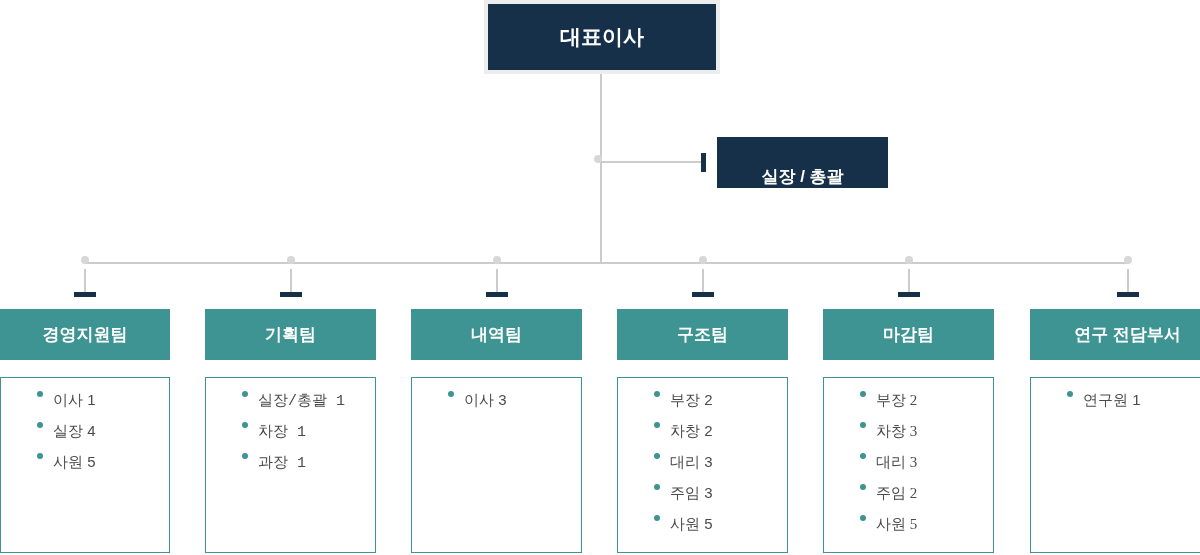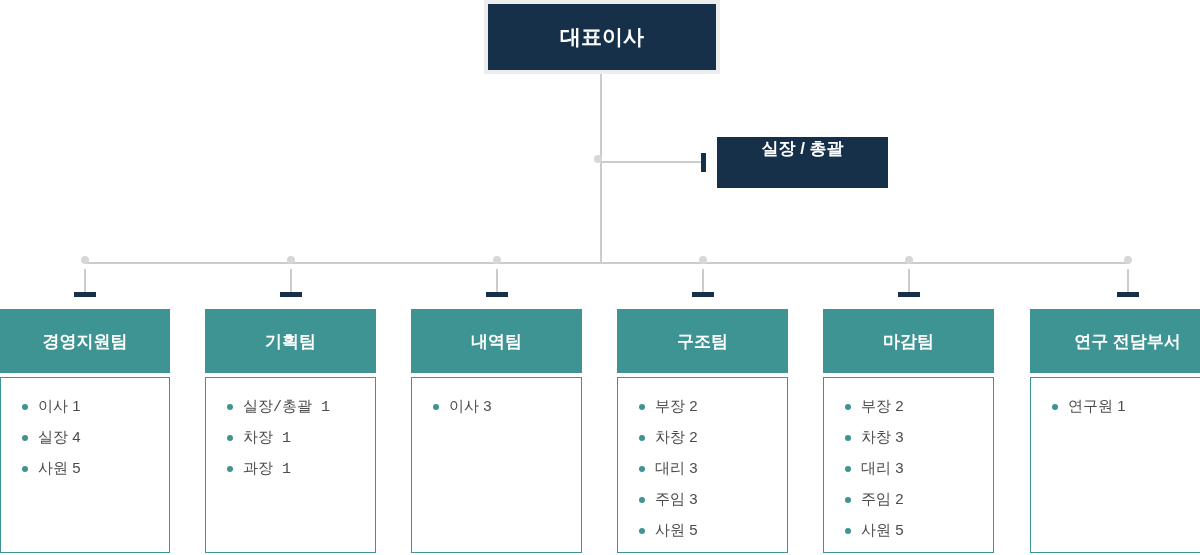--- a/index.html
+++ b/index.html
@@ -28,43 +28,43 @@
        border:4px solid #d7d7d7;border-radius:50%;}
   .dot.assist{left:594px;top:155px;}
 
   
   .ceo{position:absolute;left:484px;top:0;width:236px;height:74px;background:var(--frame);padding:4px;}
   .ceo-inner{width:100%;height:100%;background:var(--navy);display:flex;align-items:center;justify-content:center;}
   .ceo-inner span{color:#ffffff;font-size:21px;font-weight:bold;}
 
   
   .assistant{position:absolute;left:717px;top:137px;width:171px;height:51px;background:var(--navy);
-             display:flex;align-items:flex-start;justify-content:center;}
+             display:flex;align-items:flex-end;justify-content:center;}
   .assistant span{color:#ffffff;font-size:17px;font-weight:bold;}
 
   
   .column{position:absolute;top:0;height:555px;}
   .column .dot{top:256px;left:50%;transform:translateX(-50%);}
   .drop{position:absolute;top:269px;left:50%;transform:translateX(-50%);width:2px;height:24px;background:var(--line);}
   .tick{position:absolute;top:292px;left:50%;transform:translateX(-50%);width:22px;height:5px;background:var(--navy);}
-  .team-header{position:absolute;top:309px;left:0;right:0;height:64px;background:var(--teal);
+  .team-header{position:absolute;top:309px;left:0;right:0;height:51px;background:var(--teal);
                display:flex;align-items:center;justify-content:center;}
   .team-header span{color:#ffffff;font-size:17px;font-weight:bold;}
   .member-box{position:absolute;top:377px;left:0;right:0;height:176px;background:#ffffff;
               border:1px solid var(--teal);padding-top:13px;}
-  .member{display:flex;align-items:center;height:31px;padding-left:21px;}
+  .member{display:flex;align-items:flex-start;height:31px;padding-left:36px;}
   .bullet{width:6px;height:6px;border-radius:50%;background:var(--teal);margin-right:10px;flex:0 0 auto;}
   .member-text{color:var(--member-text);font-size:15px;}
 
   
   .col-0{left:0;width:170px;}
   .col-1{left:205px;width:171px;font-family:Liberation Mono, monospace;}
   .col-2{left:411px;width:171px;}
   .col-3{left:617px;width:171px;}
-  .col-4{left:823px;width:171px;}
+  .col-4{left:823px;width:171px;font-family:Liberation Serif, serif;}
   .col-5{left:1030px;width:195px;}
 </style>
 </head>
 <body>
 
 <div class="canvas">
 
   <div class="trunk"></div>
   <div class="hline-main"></div>
   <div class="branch"></div>

